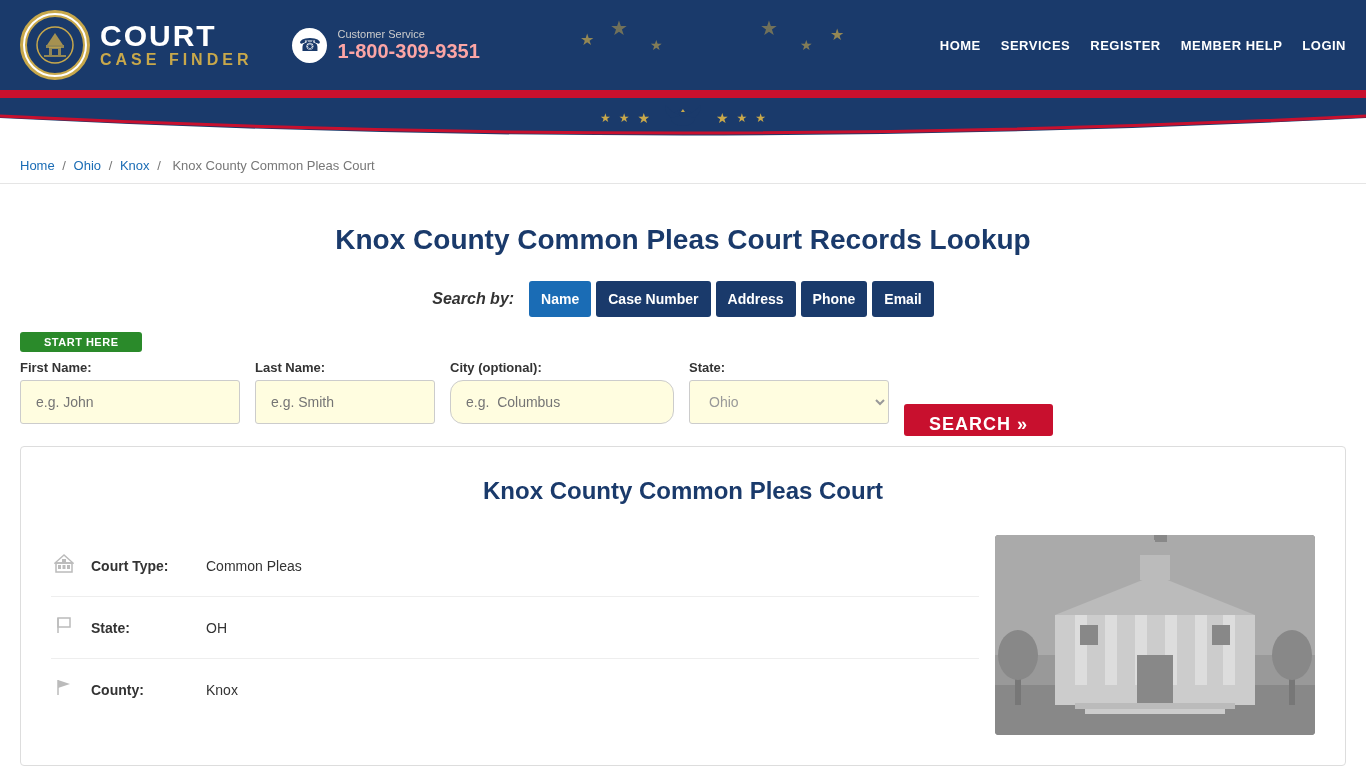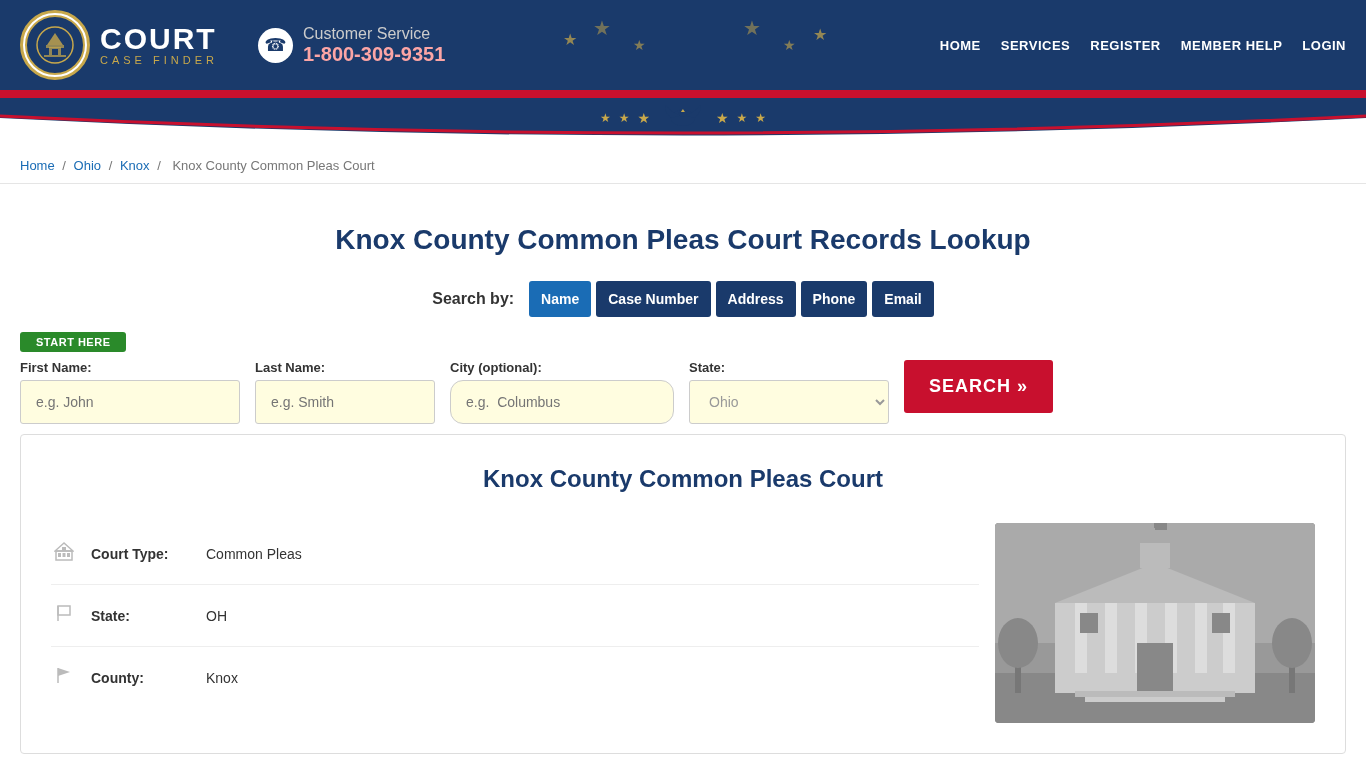--- a/index.html
+++ b/index.html
@@ -48,45 +48,45 @@
       flex-direction: column;
     }
     .logo-court {
       font-size: 30px;
       font-weight: 900;
       color: #fff;
       letter-spacing: 2px;
       line-height: 1;
     }
     .logo-case-finder {
-      font-size: 11px;
+      font-size: 16px;
       color: #c8a84b;
       letter-spacing: 4px;
-      font-weight: normal;
+      font-weight: bold;
     }
     .phone-area {
       display: flex;
       align-items: center;
       gap: 10px;
       margin-left: 40px;
       color: #fff;
     }
     .phone-icon {
       width: 35px;
       height: 35px;
       border-radius: 50%;
       background: #fff;
       display: flex;
       align-items: center;
       justify-content: center;
       color: #1a3a6b;
       font-size: 18px;
     }
     .phone-label {
-      font-size: 16px;
+      font-size: 11px;
       color: #ccc;
     }
     .phone-number {
       font-size: 20px;
       font-weight: bold;
       color: #fca5a5;
     }
     .header-stars {
       flex: 1;
       display: flex;
@@ -139,20 +139,21 @@
     .search-by-row {
       display: flex;
       align-items: center;
       justify-content: center;
       gap: 5px;
       margin-bottom: 15px;
     }
     .search-by-label {
       font-size: 16px;
       font-weight: bold;
+      font-style: italic;
       color: #333;
       margin-right: 10px;
     }
     .tab-btn {
       padding: 10px 12px;
       font-size: 14px;
       font-weight: bold;
       color: #fff;
       border: none;
       cursor: pointer;
@@ -165,21 +166,21 @@
       background: #1a3a6b;
     }
 
     
     .start-here-badge {
       display: inline-block;
       background: #2a8a2a;
       color: #fff;
       font-size: 11px;
       font-weight: bold;
-      padding: 4px 16px;
+      padding: 4px 24px;
       border-radius: 3px;
       margin-bottom: 8px;
       letter-spacing: 0.5px;
     }
     .form-row {
       display: flex;
       align-items: flex-start;
       gap: 15px;
       margin-bottom: 10px;
     }
@@ -208,23 +209,24 @@
     .form-input-state { width: 200px; }
     .search-btn {
       background: #c8102e;
       color: #fff;
       border: none;
       padding: 10px 25px;
       font-size: 18px;
       font-weight: bold;
       cursor: pointer;
       border-radius: 3px;
-      height: 53px;
+      height: 32px;
       letter-spacing: 1px;
       white-space: nowrap;
+      margin-top: 44px;
     }
     .info-note {
       text-align: center;
       font-style: italic;
       color: #666;
       font-size: 13px;
       margin: 10px 0 20px;
     }
 
     

